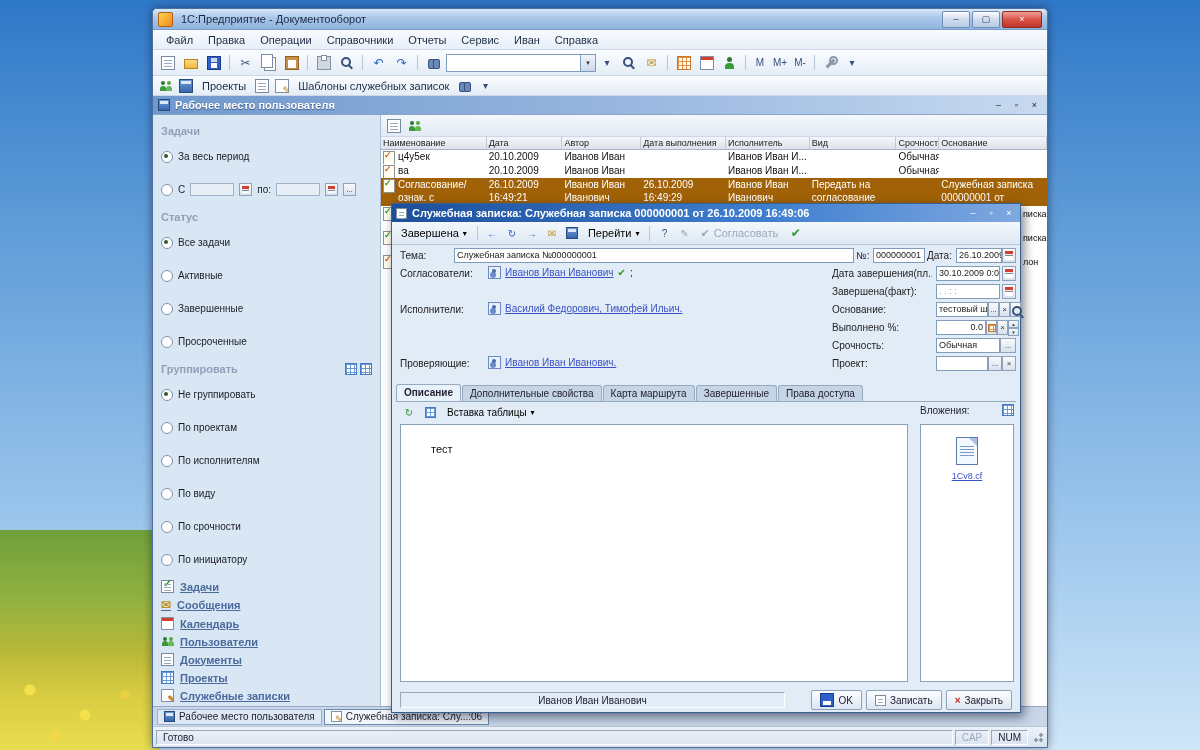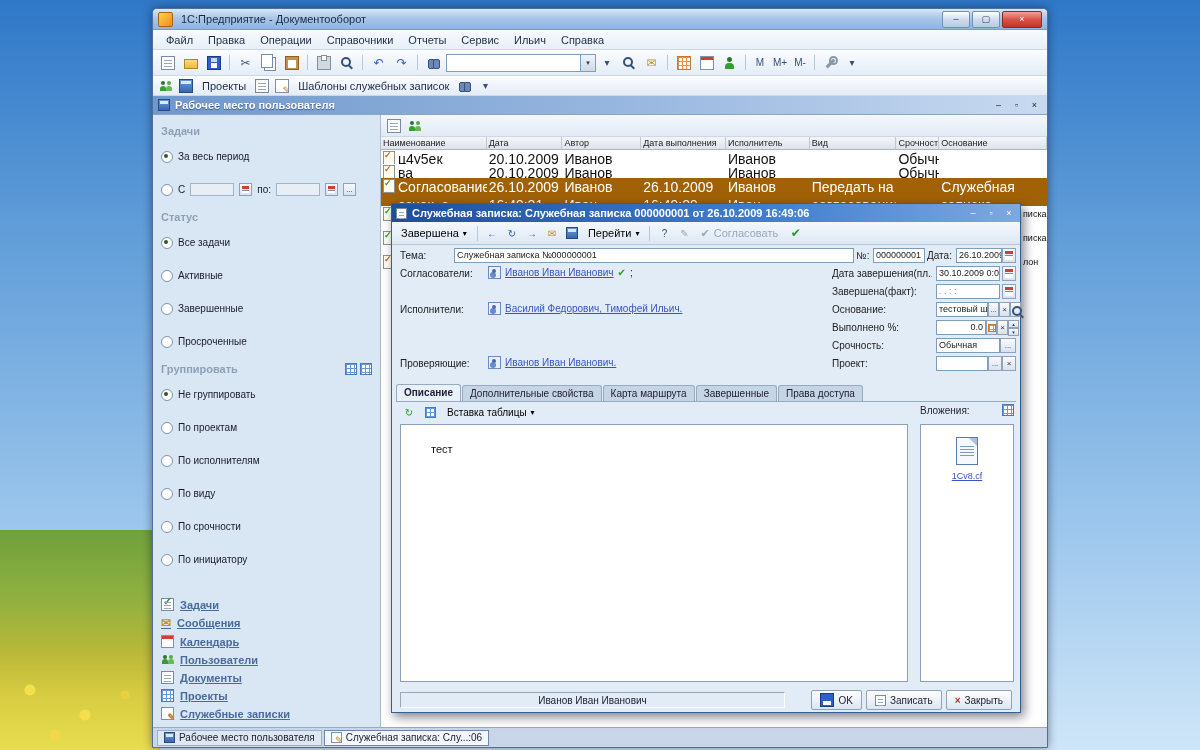--- a/index.html
+++ b/index.html
@@ -107,21 +107,21 @@
   .tinybtn{width:12px;height:12px;margin-left:3px}
   .nav{margin-top:auto;display:flex;flex-direction:column;gap:5px;padding:4px 0 2px}
   .navitem{display:flex;align-items:center;gap:6px;font-weight:bold;font-size:11px;color:#4a6a9c;text-decoration:underline}
   
   .main{flex:1;position:relative;background:#fff;min-width:0}
   .minibar{height:21px;display:flex;align-items:center;gap:3px;padding:0 4px;
     background:linear-gradient(180deg,#f4f8fc,#e2eaf4);border-bottom:1px solid #ccd8e8}
   .thead{display:flex;height:13px}
   .th{background:linear-gradient(180deg,#f4f6f9,#dde3ea);border-right:1px solid #c0c8d4;border-bottom:1px solid #aab4c4;
     font-size:9px;padding:1px 2px;white-space:nowrap;overflow:hidden;box-sizing:border-box;color:#222}
-  .trow{display:flex;font-size:14px;color:#111}
+  .trow{display:flex;font-size:10px;color:#111}
   .td{padding:1px 2px;box-sizing:border-box;overflow:hidden;line-height:1.25}
   .c0{width:106px}.c1{width:76px}.c2{width:79px}.c3{width:85px}.c4{width:84px}.c5{width:87px}.c6{width:43px}.c7{width:108px}
   .trow.selrow{background:#a16207;color:#fff}
   .namecell{display:flex;gap:3px;align-items:flex-start}
   .frag{position:absolute;font-size:9px;color:#111;left:642px}
   
   .dialog{position:absolute;left:10px;top:88px;width:630px;height:510px;background:#e2ecf7;
     border:1px solid #35608f;box-shadow:3px 4px 10px rgba(0,0,30,.5);z-index:5;box-sizing:border-box}
   .dtitle{height:18px;background:linear-gradient(90deg,#1c4f9c,#3f7fd0 60%,#7fa8e0);display:flex;align-items:center;
     gap:5px;padding:0 4px;color:#fff}
@@ -199,21 +199,21 @@
       </div>
     </div>
 
     <div class="menubar">
       <span class="mitem">Файл</span>
       <span class="mitem">Правка</span>
       <span class="mitem">Операции</span>
       <span class="mitem">Справочники</span>
       <span class="mitem">Отчеты</span>
       <span class="mitem">Сервис</span>
-      <span class="mitem">Ильич</span>
+      <span class="mitem">Иван</span>
       <span class="mitem">Справка</span>
     </div>
 
     <div class="toolbar t1">
       <span class="tbtn">
           <span class="ic ic-page"></span>
         </span>
       <span class="tbtn">
           <span class="ic ic-folder"></span>
         </span>
@@ -634,14 +634,20 @@
       <span class="btab">
         <span class="ic ic-winmini" style="width:11px;height:11px"></span>
         <span>Рабочее место пользователя</span>
       </span>
       <span class="btab active">
         <span class="ic ic-note" style="width:11px;height:11px"></span>
         <span>Служебная записка: Слу...:06</span>
       </span>
     </div>
 
+    <div class="statusbar">
+      <span class="spanel" style="flex:1">Готово</span>
+      <span class="spanel gray">CAP</span>
+      <span class="spanel">NUM</span>
+      <span class="grip"></span>
+    </div>
   </div>
 </div>
 
 </body></html>

